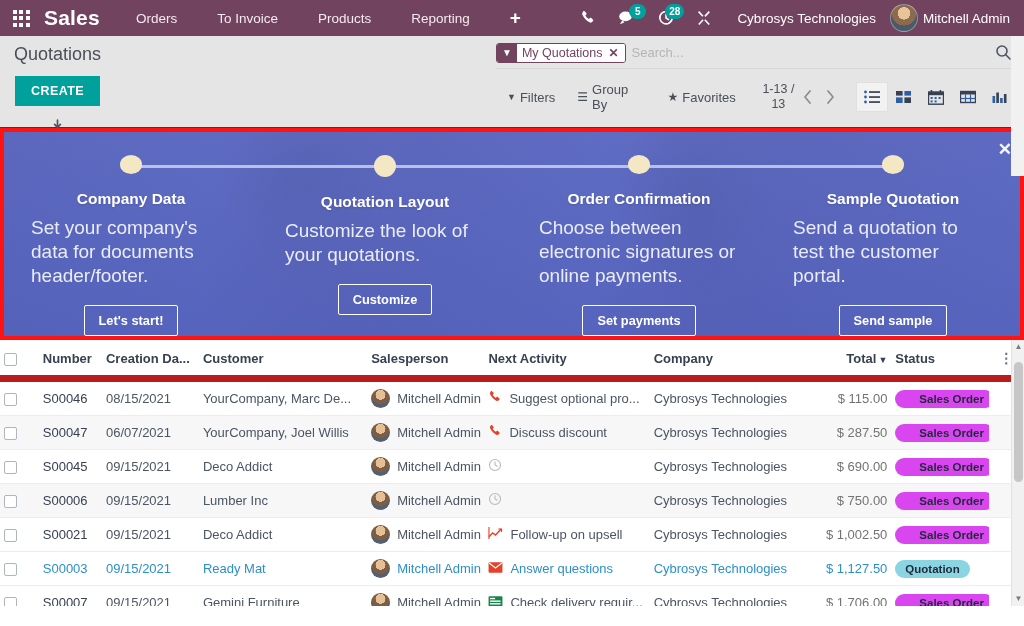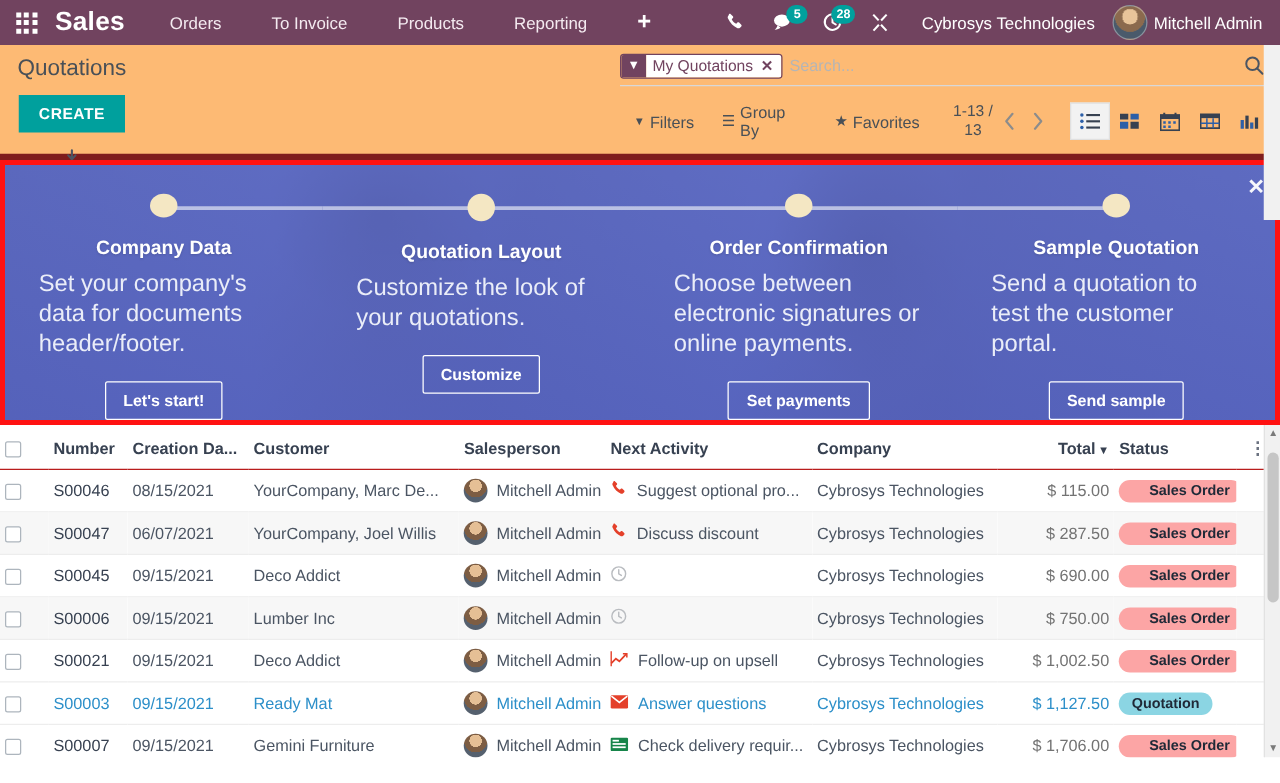--- a/index.html
+++ b/index.html
@@ -56,22 +56,22 @@
   .avatar-nav {
     width: 28px; height: 28px; border-radius: 50%;
     background: radial-gradient(circle at 50% 32%, #e8c49a 0 28%, #8b6a4e 29% 55%, #4a5a6b 56% 100%);
     border: 1px solid rgba(255,255,255,.35);
     overflow: hidden; flex: none;
   }
   .user-name { font-size: 13.5px; white-space: nowrap; }
 
   
   .control-panel {
-    background: #fdba74; padding: 0; position: relative;
-    border-bottom: 5px solid #7f1d1d;
+    background: #e5e5e5; padding: 0; position: relative;
+    border-bottom: 1px solid #7f1d1d;
     height: 92px;
   }
   .cp-left { position: absolute; left: 14px; top: 8px; }
   .cp-title { font-size: 18px; color: #495057; font-weight: 400; }
   .cp-buttons { display: flex; align-items: center; gap: 10px; margin-top: 11px; flex-direction: column; }
   .btn-create {
     background: #00A09D; color: #fff; border: none;
     font-size: 12.5px; font-weight: bold; letter-spacing: .4px;
     padding: 8px 16px; cursor: pointer; border-radius: 0;
   }
@@ -189,21 +189,21 @@
     padding: 7px 14px; cursor: pointer; border-radius: 2px;
     font-family: "Liberation Sans", sans-serif;
   }
 
   
   .list-wrap { position: relative; background: #fff; height: 266px; overflow: hidden; }
   table.olist { width: 100%; border-collapse: collapse; table-layout: fixed; }
   table.olist th {
     font-size: 13px; color: #374151; font-weight: bold;
     text-align: left; padding: 10px 4px 9px 4px;
-    border-bottom: 1px solid #b91c1c; background: #fff;
+    border-bottom: 7px solid #b91c1c; background: #fff;
     white-space: nowrap; overflow: hidden;
   }
   table.olist td {
     font-size: 13px; color: #4b5563; padding: 7px 4px;
     border-bottom: 1px solid #ededed; white-space: nowrap;
     overflow: hidden; text-overflow: ellipsis; height: 31px;
   }
   tr.row-alt td { background: #f7f7f7; }
   tr.row-hl td { background: #fff; color: #2C8FC9; }
   tr.row-hl td .cust, tr.row-hl td .sp-name, tr.row-hl td .act-txt,
@@ -219,21 +219,21 @@
     width: 19px; height: 19px; border-radius: 50%; flex: none;
     background: radial-gradient(circle at 50% 30%, #e5bf95 0 30%, #7d5d43 31% 56%, #55606e 57% 100%);
   }
   .cell-act { display: flex; align-items: center; gap: 7px; }
   .act-txt { overflow: hidden; text-overflow: ellipsis; white-space: nowrap; }
   .total { text-align: right; display: block; color: #737373; }
   .badge-pill {
     display: inline-block; font-size: 11.5px; font-weight: bold;
     padding: 3px 10px; border-radius: 11px; color: #1f2937; white-space: nowrap;
   }
-  .b-sales { background: #fca5a5; padding-left: 24px; }
+  .b-sales { background: #d946ef; padding-left: 24px; }
   .b-quote { background: #8BD5E3; }
   .dots { color: #6b7280; font-weight: bold; font-size: 14px; cursor: pointer; letter-spacing:1px;}
   .sort-caret { font-size: 9px; margin-left: 2px; }
 
   
   .vscroll {
     position: absolute; right: 0; top: 0; width: 13px; height: 100%;
     background: #f1f1f1; border-left: 1px solid #e2e2e2; z-index: 9;
   }
   .vscroll .thumb {

